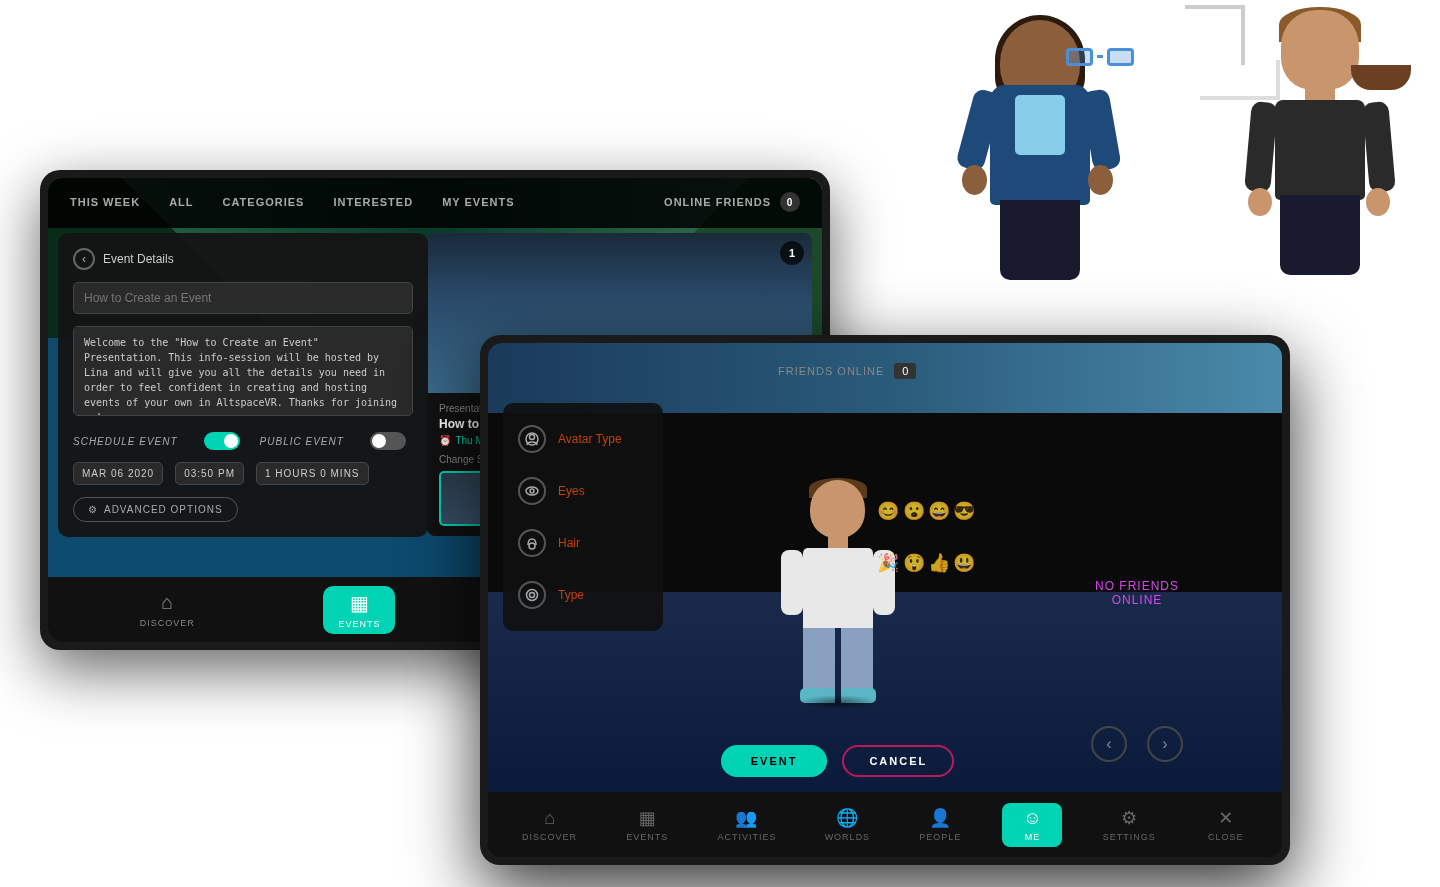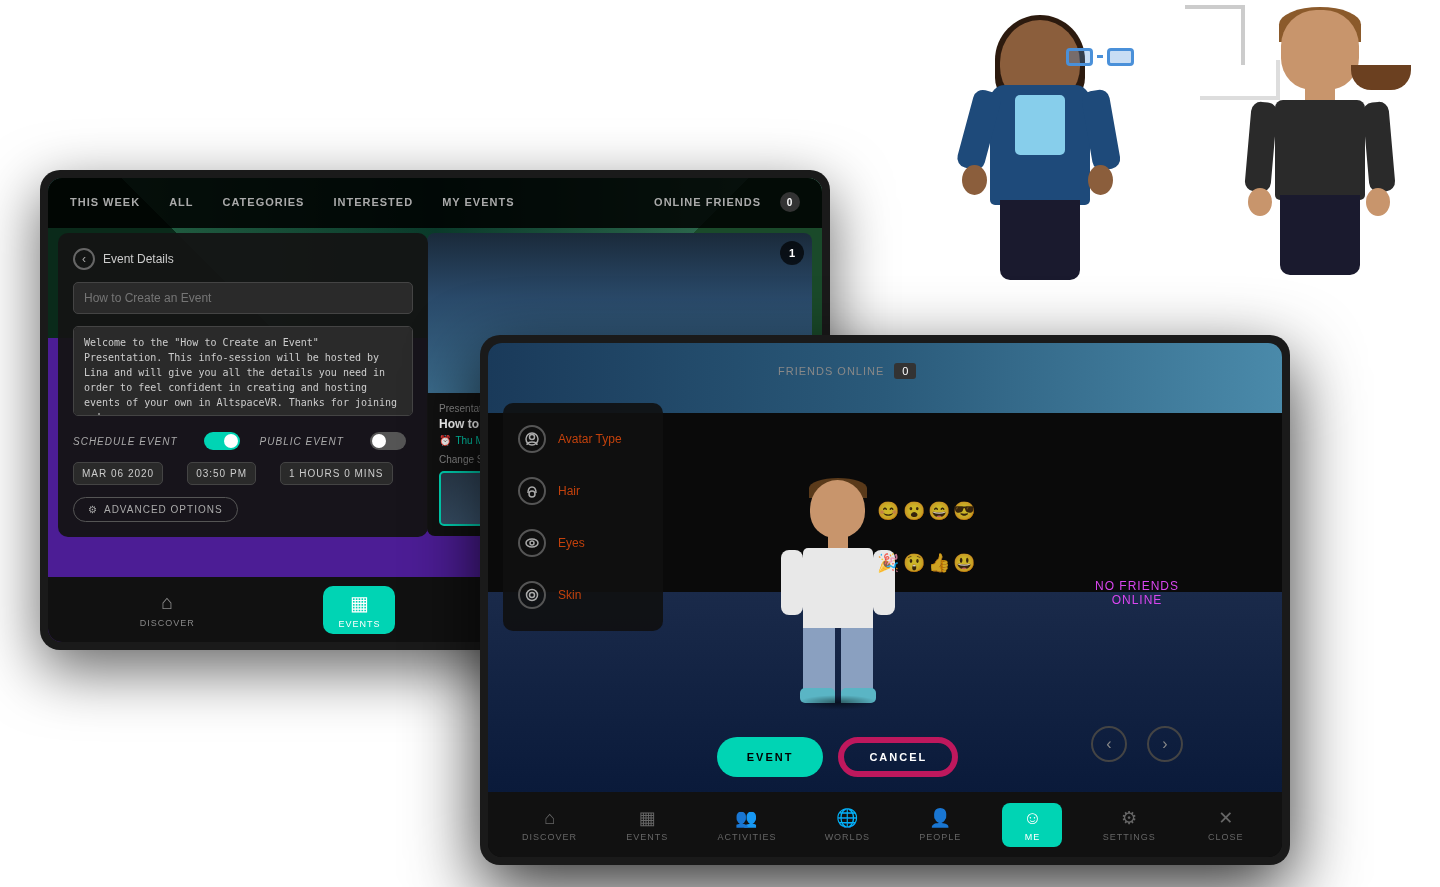--- a/index.html
+++ b/index.html
@@ -229,21 +229,21 @@
       height: 480px;
       background: #1a1a1a;
       border-radius: 20px;
       z-index: 10;
       overflow: hidden;
       box-shadow: 0 20px 60px rgba(0,0,0,0.6);
     }
     .tablet-back-screen {
       position: absolute;
       top: 8px; left: 8px; right: 8px; bottom: 8px;
-      background: #4c1d95;
+      background: #0c4a6e;
       border-radius: 14px;
       overflow: hidden;
     }
 
     
     .tablet-bg {
       position: absolute;
       top: 0; left: 0; right: 0;
       height: 160px;
       background: linear-gradient(135deg, #1a3a2a 0%, #2a5a3a 30%, #4a8a5a 60%, #6aaa7a 100%);
@@ -278,21 +278,21 @@
       letter-spacing: 1px;
       padding: 8px 12px;
       cursor: pointer;
       text-transform: uppercase;
       border-bottom: 2px solid transparent;
     }
     .events-nav-tab.friends {
       margin-left: auto;
       display: flex;
       align-items: center;
-      gap: 19px;
+      gap: 9px;
     }
     .friends-badge {
       background: #333;
       color: #fff;
       width: 20px; height: 20px;
       border-radius: 50%;
       display: flex; align-items: center; justify-content: center;
       font-size: 10px;
     }
 
@@ -365,21 +365,21 @@
       width: 14px; height: 14px;
       background: #fff;
       border-radius: 50%;
       position: absolute;
       top: 2px;
     }
     .toggle-switch.on .toggle-knob { right: 2px; }
     .toggle-switch.off .toggle-knob { left: 2px; }
 
     .event-datetime {
-      display: flex; gap: 24px; margin-bottom: 12px; flex-wrap: wrap;
+      display: flex; gap: 12px; margin-bottom: 12px; flex-wrap: wrap;
     }
     .datetime-field {
       background: #2a2a2a;
       border: 1px solid #444;
       border-radius: 5px;
       color: #ccc;
       font-size: 10px;
       padding: 5px 8px;
       letter-spacing: 1px;
     }
@@ -723,21 +723,21 @@
       border-radius: 20px;
       padding: 8px 30px;
       font-size: 11px;
       font-weight: bold;
       letter-spacing: 2px;
       cursor: pointer;
     }
     .btn-cancel {
       background: transparent;
       color: #fff;
-      border: 6px solid #be185d;
+      border: 2px solid #be185d;
       border-radius: 20px;
       padding: 8px 25px;
       font-size: 11px;
       font-weight: bold;
       letter-spacing: 2px;
       cursor: pointer;
     }
 
     
     .avatar-right-panel {
@@ -925,43 +925,43 @@
             <circle cx="8" cy="8" r="6" fill="none" stroke="#aaa" stroke-width="1.5"></circle>
             <circle cx="8" cy="6" r="2.5" fill="none" stroke="#aaa" stroke-width="1.5"></circle>
             <path d="M3 14 Q3 11 8 11 Q13 11 13 14" fill="none" stroke="#aaa" stroke-width="1.5"></path>
           </svg>
         </div>
         <span>Avatar Type</span>
       </div>
       <div class="avatar-option">
         <div class="avatar-option-icon">
           <svg width="16" height="16" viewBox="0 0 16 16">
+            <ellipse cx="8" cy="8" rx="6" ry="4" fill="none" stroke="#aaa" stroke-width="1.5"></ellipse>
+            <circle cx="8" cy="8" r="2" fill="none" stroke="#aaa" stroke-width="1.5"></circle>
+          </svg>
+        </div>
+        <span>Eyes</span>
+      </div>
+      <div class="avatar-option">
+        <div class="avatar-option-icon">
+          <svg width="16" height="16" viewBox="0 0 16 16">
             <path d="M4 10 Q4 4 8 4 Q12 4 12 10" fill="none" stroke="#aaa" stroke-width="1.5"></path>
             <circle cx="8" cy="11" r="3" fill="none" stroke="#aaa" stroke-width="1.5"></circle>
           </svg>
         </div>
         <span>Hair</span>
-      </div>
-      <div class="avatar-option">
-        <div class="avatar-option-icon">
-          <svg width="16" height="16" viewBox="0 0 16 16">
-            <ellipse cx="8" cy="8" rx="6" ry="4" fill="none" stroke="#aaa" stroke-width="1.5"></ellipse>
-            <circle cx="8" cy="8" r="2" fill="none" stroke="#aaa" stroke-width="1.5"></circle>
-          </svg>
-        </div>
-        <span>Eyes</span>
       </div>
       <div class="avatar-option">
         <div class="avatar-option-icon">
           <svg width="16" height="16" viewBox="0 0 16 16">
             <circle cx="8" cy="8" r="5.5" fill="none" stroke="#aaa" stroke-width="1.5"></circle>
             <circle cx="8" cy="8" r="2.5" fill="none" stroke="#aaa" stroke-width="1.5"></circle>
           </svg>
         </div>
-        <span>Skin</span>
+        <span>Type</span>
       </div>
     </div>
 
     <div class="avatar-center">
       <div class="avatar-3d-display">
         <div class="avatar-figure">
           <div class="av-hair"></div>
           <div class="av-head"></div>
           <div class="av-neck"></div>
           <div class="av-left-arm"></div>

